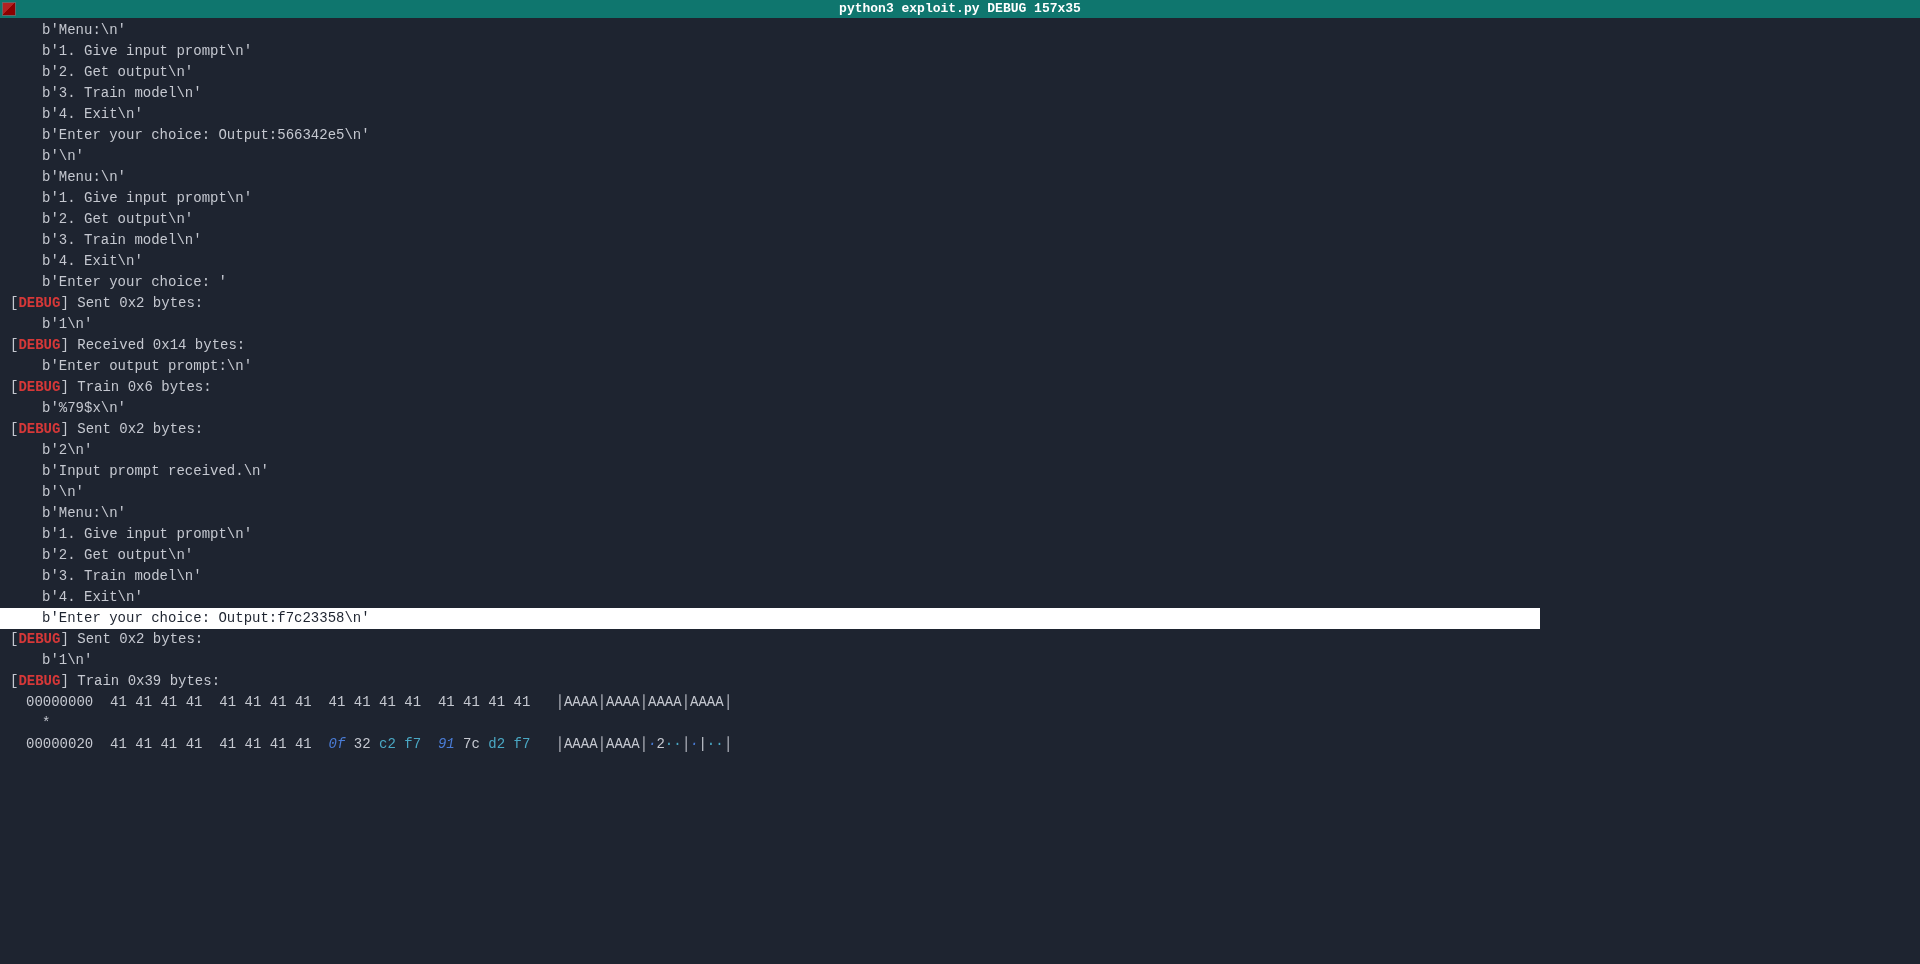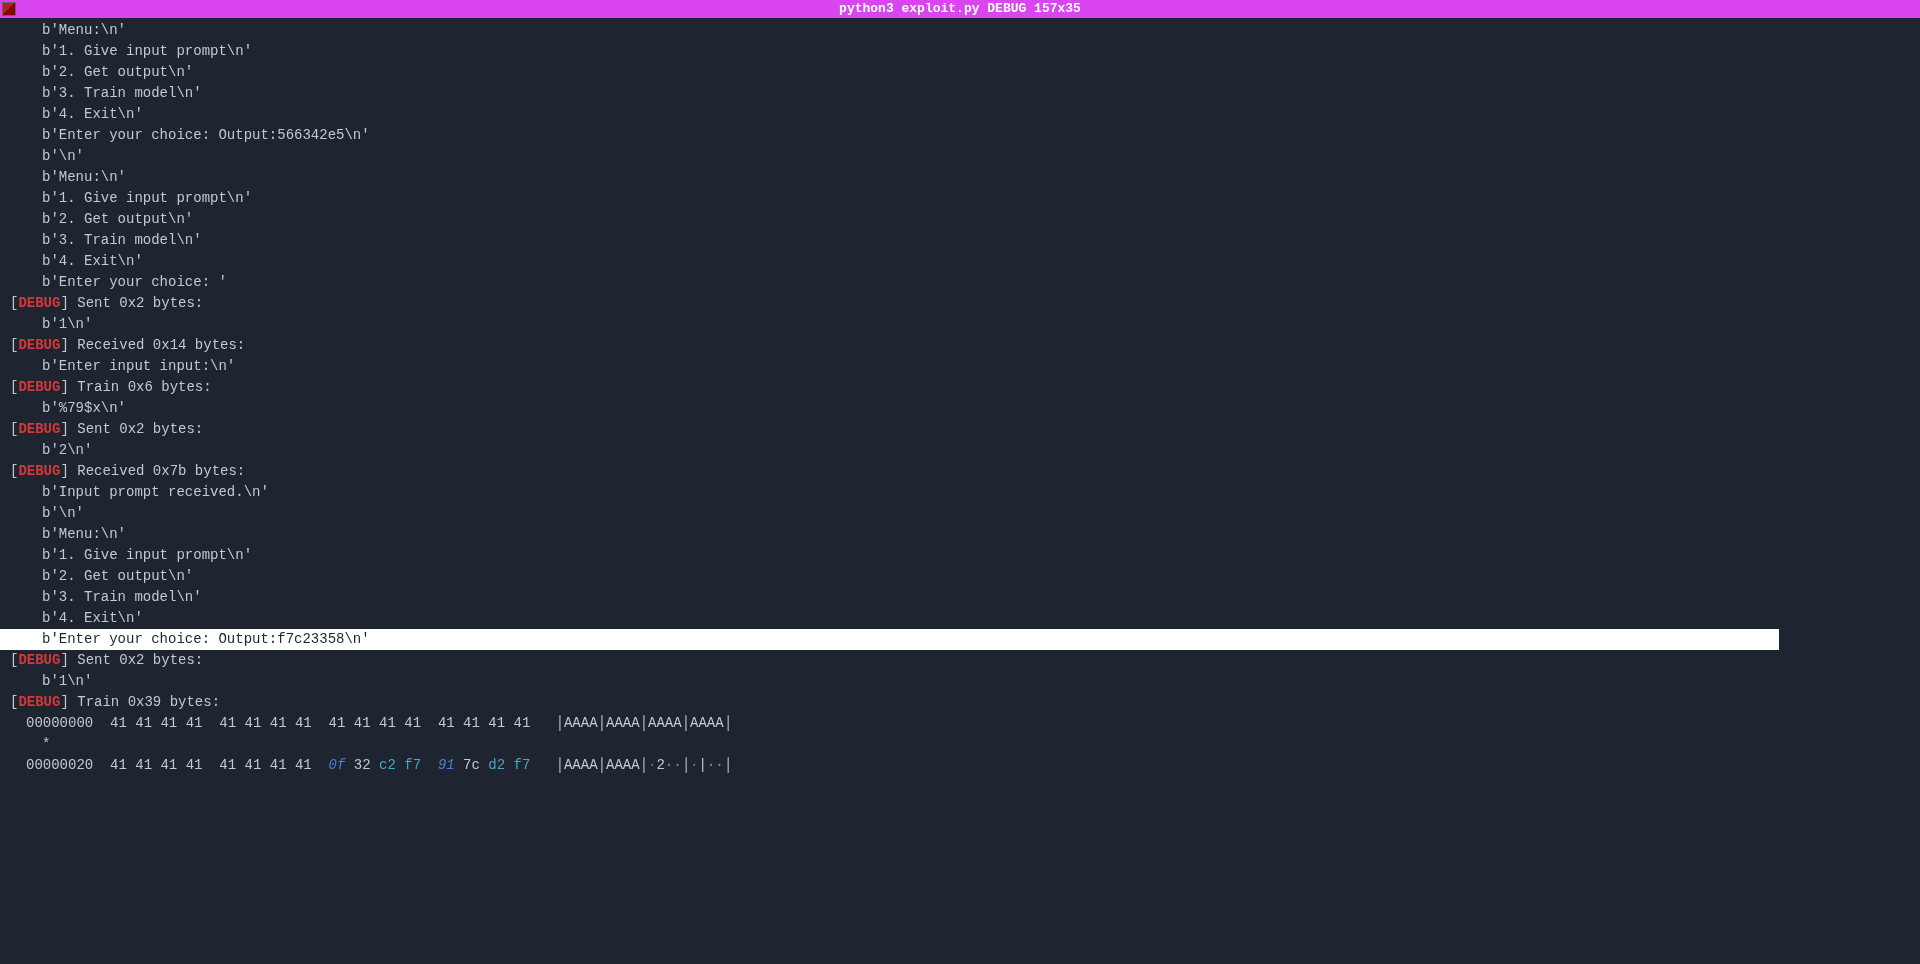--- a/index.html
+++ b/index.html
@@ -11,21 +11,21 @@
       background-color: #1e2430;
       color: #c5c8d0;
       font-family: 'Consolas', 'Monaco', 'Courier New', monospace;
       font-size: 14px;
       line-height: 1.5;
       width: 1920px;
       height: 964px;
       overflow: hidden;
     }
     .titlebar {
-      background-color: #d946ef;
+      background-color: #0f766e;
       color: #ffffff;
       height: 18px;
       display: flex;
       align-items: center;
       font-size: 13px;
       font-weight: bold;
       position: relative;
     }
     .titlebar-icon {
       position: absolute;
@@ -56,21 +56,21 @@
     .bracket {
       color: #c5c8d0;
     }
     .debug {
       color: #d63838;
       font-weight: bold;
     }
     .highlight-line {
       background-color: #ffffff;
       color: #1e2430;
-      width: 1779px;
+      width: 1540px;
       margin-left: 0;
       padding-left: 42px;
     }
     .hex-line {
       padding-left: 26px;
       white-space: pre;
     }
     .hex-addr {
       color: #c5c8d0;
     }
@@ -112,26 +112,25 @@
     <div class="line indent">b'\n'</div>
     <div class="line indent">b'Menu:\n'</div>
     <div class="line indent">b'1. Give input prompt\n'</div>
     <div class="line indent">b'2. Get output\n'</div>
     <div class="line indent">b'3. Train model\n'</div>
     <div class="line indent">b'4. Exit\n'</div>
     <div class="line indent">b'Enter your choice: '</div>
     <div class="line"><span class="bracket">[</span><span class="debug">DEBUG</span><span class="bracket">]</span><span> Sent 0x2 bytes:</span></div>
     <div class="line indent">b'1\n'</div>
     <div class="line"><span class="bracket">[</span><span class="debug">DEBUG</span><span class="bracket">]</span><span> Received 0x14 bytes:</span></div>
-    <div class="line indent">b'Enter input input:\n'</div>
+    <div class="line indent">b'Enter output prompt:\n'</div>
     <div class="line"><span class="bracket">[</span><span class="debug">DEBUG</span><span class="bracket">]</span><span> Train 0x6 bytes:</span></div>
     <div class="line indent">b'%79$x\n'</div>
     <div class="line"><span class="bracket">[</span><span class="debug">DEBUG</span><span class="bracket">]</span><span> Sent 0x2 bytes:</span></div>
     <div class="line indent">b'2\n'</div>
-    <div class="line"><span class="bracket">[</span><span class="debug">DEBUG</span><span class="bracket">]</span><span> Received 0x7b bytes:</span></div>
     <div class="line indent">b'Input prompt received.\n'</div>
     <div class="line indent">b'\n'</div>
     <div class="line indent">b'Menu:\n'</div>
     <div class="line indent">b'1. Give input prompt\n'</div>
     <div class="line indent">b'2. Get output\n'</div>
     <div class="line indent">b'3. Train model\n'</div>
     <div class="line indent">b'4. Exit\n'</div>
     <div class="line highlight-line">b'Enter your choice: Output:f7c23358\n'</div>
     <div class="line"><span class="bracket">[</span><span class="debug">DEBUG</span><span class="bracket">]</span><span> Sent 0x2 bytes:</span></div>
     <div class="line indent">b'1\n'</div>

